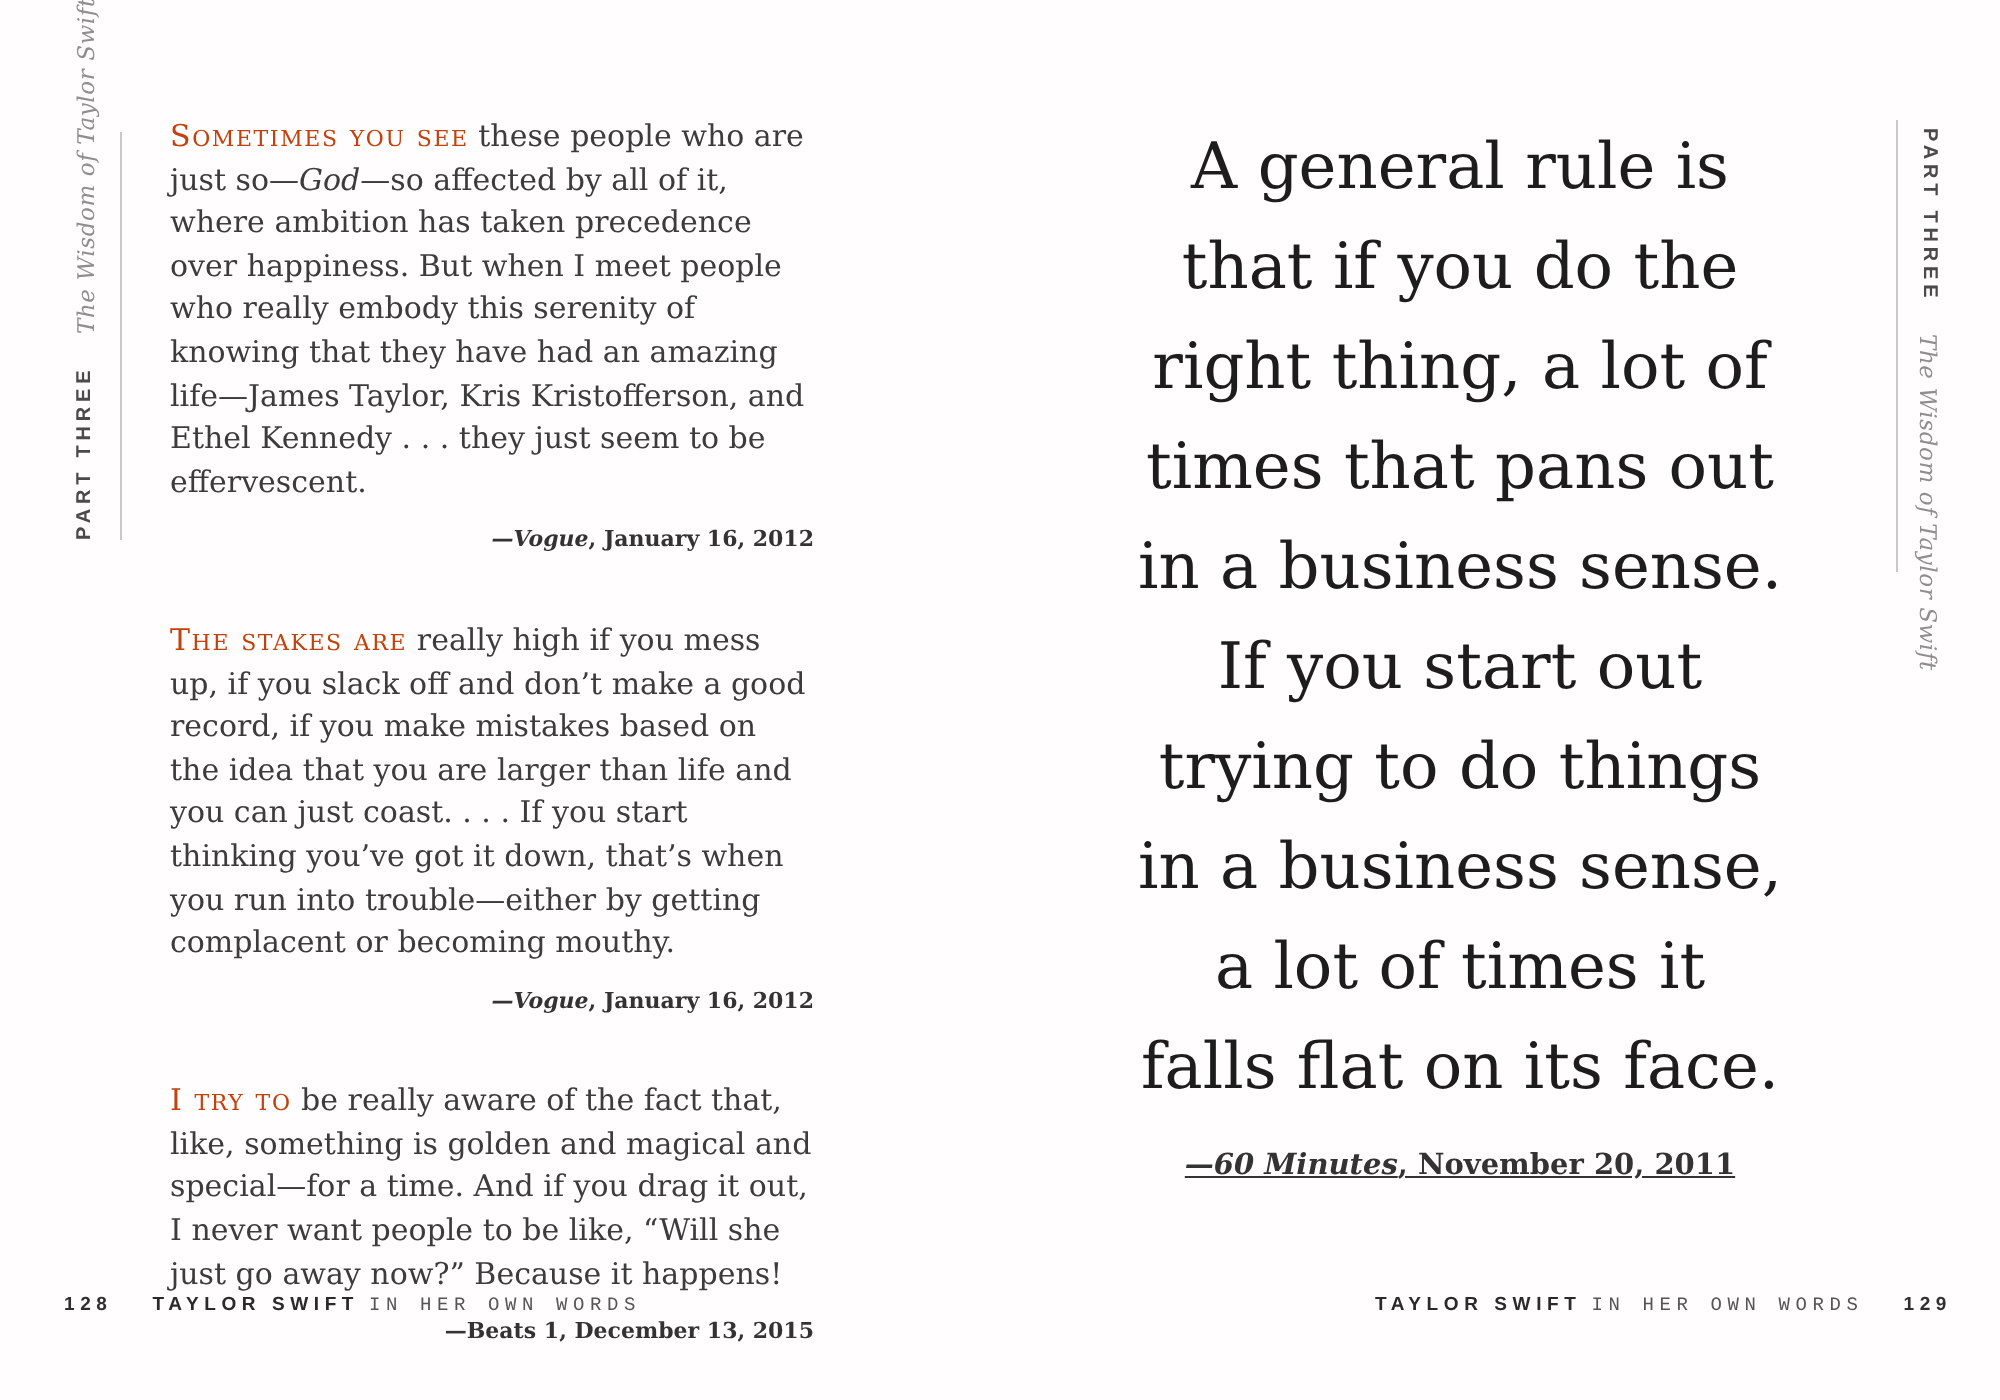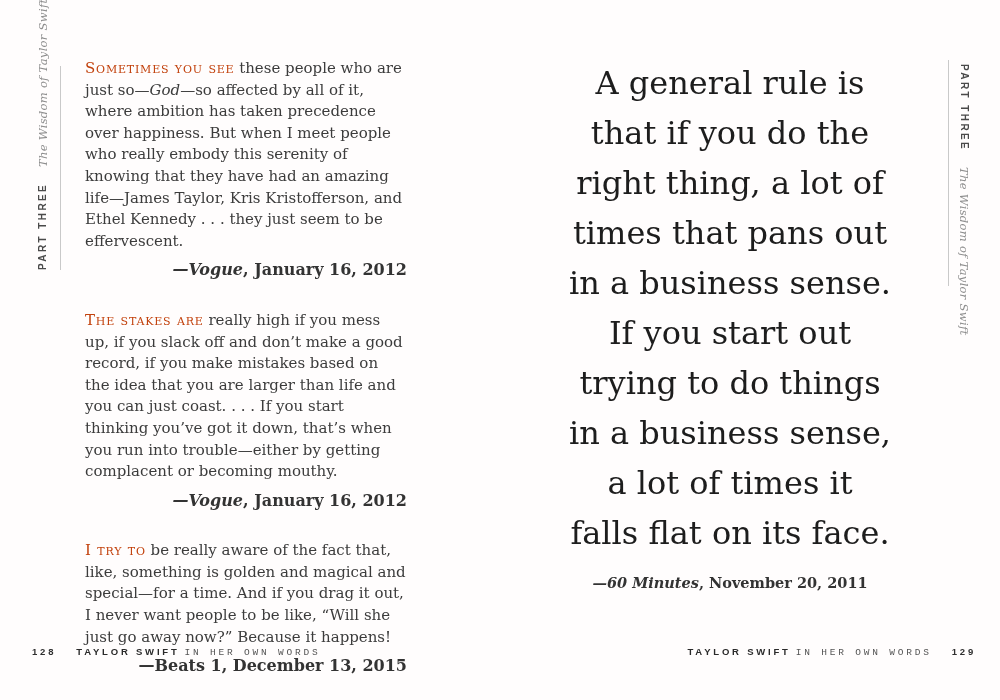--- a/index.html
+++ b/index.html
@@ -61,21 +61,21 @@
   .quote p { margin: 0; }
   .lead {
     font-variant: small-caps;
     letter-spacing: 0.8px;
     color: #c2410c;
   }
   .inline-italic { font-style: italic; }
   .attribution {
     text-align: right;
     font-weight: bold;
-    font-size: 16px;
+    font-size: 11px;
     color: #333333;
     margin-top: 7px;
   }
   .src-italic { font-style: italic; }
 
   
   .pull-quote {
     position: absolute;
     left: 503px; top: 58px; width: 454px;
     text-align: center;
@@ -84,20 +84,21 @@
   .pq-line {
     font-size: 32px;
     line-height: 50px;
     white-space: nowrap;
   }
   .pq-attr {
     margin-top: 16px;
     font-size: 14.5px;
     font-weight: bold;
     color: #333333;
+    text-decoration: underline;
   }
 
   
   .footer {
     position: absolute;
     bottom: 42px;
     font-family: "Liberation Sans", sans-serif;
     font-size: 9.5px;
     letter-spacing: 2.8px;
     color: #2f2f2f;

